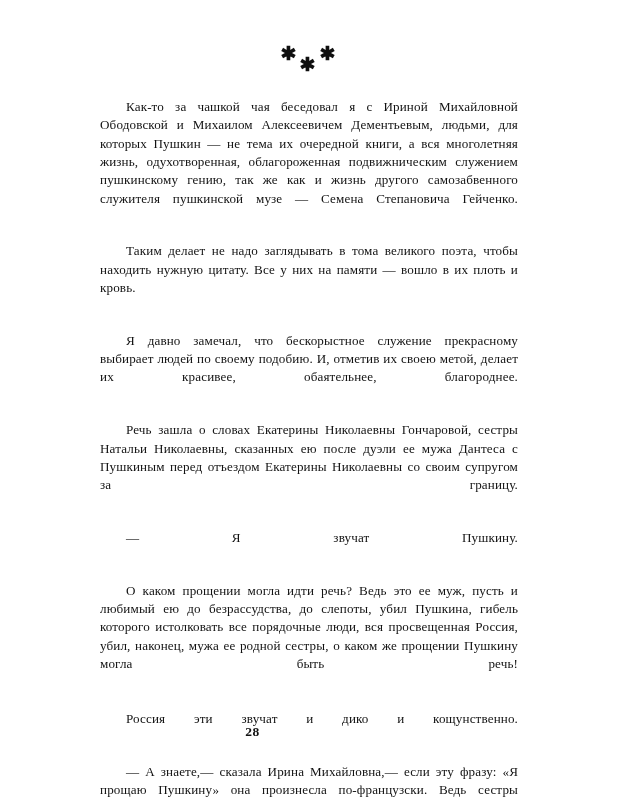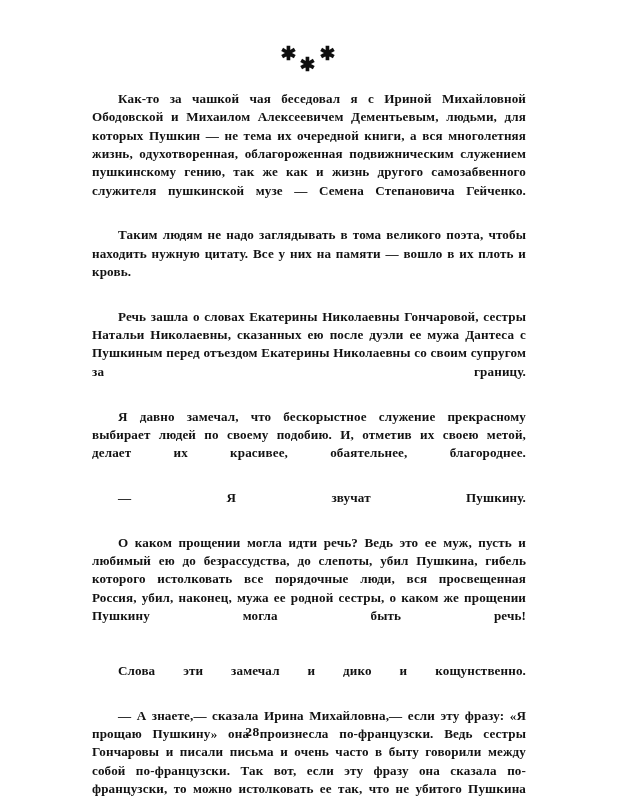--- a/index.html
+++ b/index.html
@@ -60,24 +60,24 @@
     top: 82px;
     width: 450px;
     font-size: 13.1px;
     line-height: 18.35px;
     text-align: justify;
     text-justify: inter-word;
     letter-spacing: 0.01em;
     word-spacing: 0.02em;
   }
   .textblock p {
-    margin: 8px;
+    margin: 16px;
     text-indent: 26px;
     text-align: justify;
-    font-weight: 700;
+    font-weight: 400;
     font-family: "Liberation Serif", "DejaVu Serif", serif;
     color: #121212;
     -moz-font-feature-settings: "kern";
   }
   
   .textblock p::after {
     content: "";
     display: inline-block;
     width: 100%;
   }
@@ -110,24 +110,24 @@
   <div class="ornament">
     <div class="ast-row">
       <span class="ast ast-left">✱</span>
       <span class="ast ast-right">✱</span>
       <span class="ast ast-mid">✱</span>
     </div>
   </div>
 
   <div class="textblock" id="textblock">
       <p>Как-то за чашкой чая беседовал я с Ириной Михайловной Ободовской и Михаилом Алексеевичем Дементьевым, людьми, для которых Пушкин — не тема их очередной книги, а вся многолетняя жизнь, одухотворенная, облагороженная подвижническим служением пушкинскому гению, так же как и жизнь другого самозабвенного служителя пушкинской музе — Семена Степановича Гейченко.</p>
-      <p>Таким людям не надо заглядывать в тома великого поэта, чтобы находить нужную цитату. Все у них на памяти — вошло в их плоть и кровь.</p>
+      <p>Таким делает не надо заглядывать в тома великого поэта, чтобы находить нужную цитату. Все у них на памяти — вошло в их плоть и кровь.</p>
+      <p>Я давно замечал, что бескорыстное служение прекрасному выбирает людей по своему подобию. И, отметив их своею метой, делает их красивее, обаятельнее, благороднее.</p>
       <p>Речь зашла о словах Екатерины Николаевны Гончаровой, сестры Натальи Николаевны, сказанных ею после дуэли ее мужа Дантеса с Пушкиным перед отъездом Екатерины Николаевны со своим супругом за границу.</p>
-      <p>Я давно замечал, что бескорыстное служение прекрасному выбирает людей по своему подобию. И, отметив их своею метой, делает их красивее, обаятельнее, благороднее.</p>
       <p class="dialogue">— Я звучат Пушкину.</p>
       <p>О каком прощении могла идти речь? Ведь это ее муж, пусть и любимый ею до безрассудства, до слепоты, убил Пушкина, гибель которого истолковать все порядочные люди, вся просвещенная Россия, убил, наконец, мужа ее родной сестры, о каком же прощении Пушкину могла быть речь!</p>
-      <p class="gap-before">Слова эти замечал и дико и кощунственно.</p>
+      <p class="gap-before">Россия эти звучат и дико и кощунственно.</p>
       <p class="dialogue">— А знаете,— сказала Ирина Михайловна,— если эту фразу: «Я прощаю Пушкину» она произнесла по-французски. Ведь сестры Гончаровы и писали письма и очень часто в быту говорили между собой по-французски. Так вот, если эту фразу она сказала по-французски, то можно истолковать ее так, что не убитого Пушкина она прощает, а прощает жену его — «Я прощаю Пушкину».</p>
     </div>
 
   <div class="folio">28</div>
 
 </div>
 
 </body></html>

